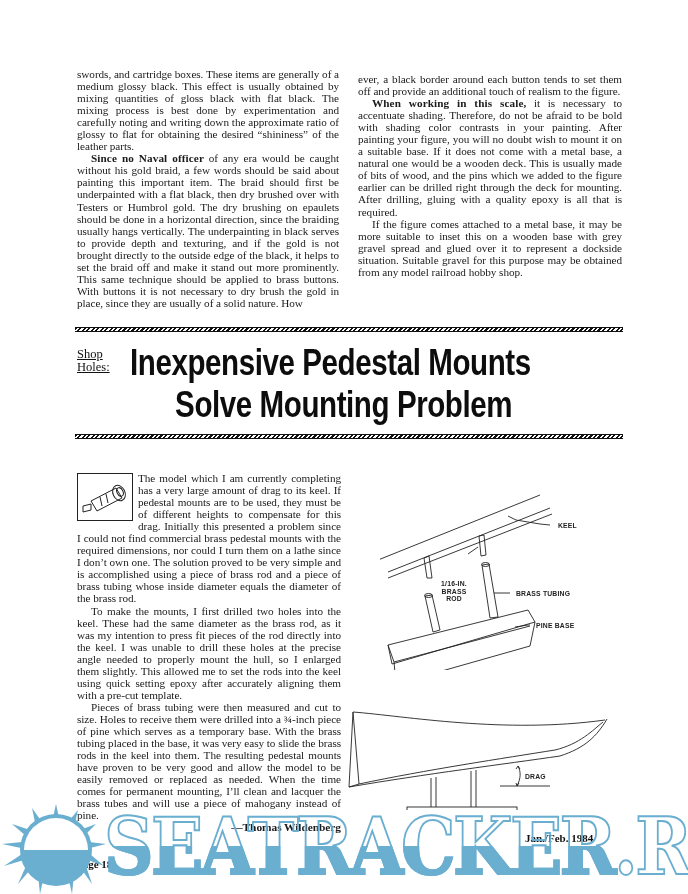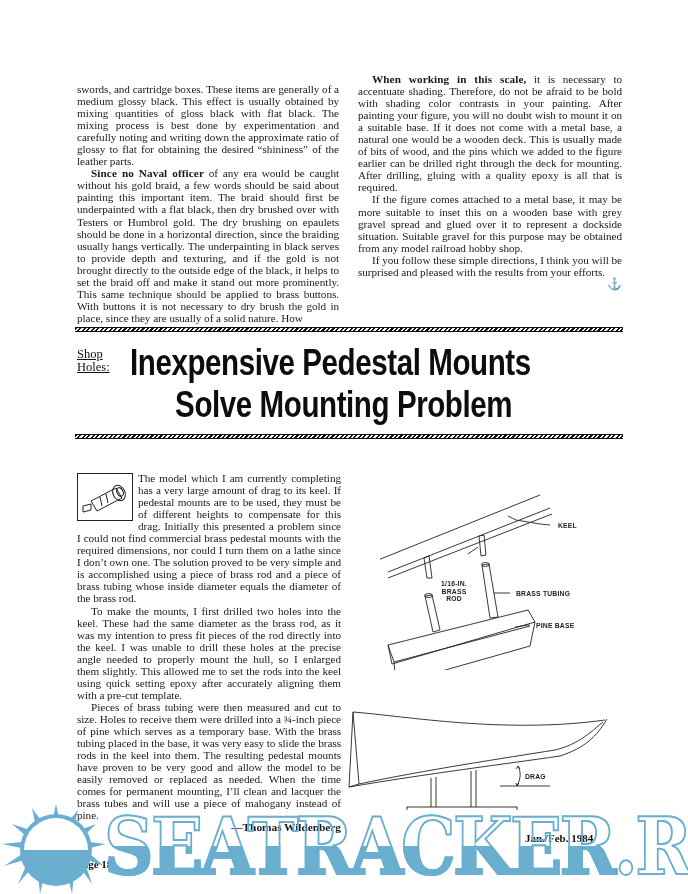--- a/index.html
+++ b/index.html
@@ -11,21 +11,21 @@
       font-size: 11.2px;
       line-height: 12.05px;
       text-align: justify;
       hyphens: manual;
       letter-spacing: -0.05px;
     }
     .col p { margin: 0; }
     .col p.indent { text-indent: 14px; }
     .col b { font-weight: bold; letter-spacing: 0.1px; }
 
-    #col-top-left { left: 77px; top: 83px; width: 262px; }
+    #col-top-left { left: 77px; top: 68px; width: 262px; }
     #col-top-right { left: 358px; top: 73px; width: 264px; }
 
     .rule {
       position: absolute;
       left: 75px; width: 548px; height: 5px;
       background:
         repeating-linear-gradient(135deg, #111 0px, #111 1.6px, #fff 1.6px, #fff 3.2px);
       border-top: 1px solid #111;
       border-bottom: 1px solid #111;
     }
@@ -96,23 +96,23 @@
   </style>
 </head>
 <body>
 
 <div id="col-top-left" class="col">
   <p>swords, and cartridge boxes. These items are general­ly of a medium glossy black. This effect is usually ob­tained by mixing quantities of gloss black with flat black. The mixing process is best done by experimen­tation and carefully noting and writing down the approximate ratio of glossy to flat for obtaining the desired “shininess” of the leather parts.</p>
   <p class="indent"><b>Since no Naval officer</b><span> of any era would be caught without his gold braid, a few words should be said about painting this important item. The braid should first be underpainted with a flat black, then dry brushed over with Testers or Humbrol gold. The dry brushing on epaulets should be done in a horizontal direction, since the braiding usually hangs vertically. The underpainting in black serves to provide depth and texturing, and if the gold is not brought directly to the outside edge of the black, it helps to set the braid off and make it stand out more prominently. This same technique should be applied to brass buttons. With buttons it is not necessary to dry brush the gold in place, since they are usually of a solid nature. How­</span></p>
 </div>
 
 <div id="col-top-right" class="col">
+  <p>ever, a black border around each button tends to set them off and provide an additional touch of realism to the figure.</p>
   <p class="indent"><b>When working in this scale,</b><span> it is necessary to accentuate shading. Therefore, do not be afraid to be bold with shading color contrasts in your painting. After painting your figure, you will no doubt wish to mount it on a suitable base. If it does not come with a metal base, a natural one would be a wooden deck. This is usually made of bits of wood, and the pins which we added to the figure earlier can be drilled right through the deck for mounting. After drilling, gluing with a quality epoxy is all that is required.</span></p>
   <p class="indent">If the figure comes attached to a metal base, it may be more suitable to inset this on a wooden base with grey gravel spread and glued over it to represent a dockside situation. Suitable gravel for this purpose may be obtained from any model railroad hobby shop.</p>
-  <p class="indent"><span>If you follow these simple directions, I think you will be surprised and pleased with the results from your efforts.</span><span class="end-mark">⚓</span></p>
 </div>
 
 <div id="rule-top" class="rule"></div>
 <div id="rule-bottom" class="rule"></div>
 
 <div class="kicker">
   <div>Shop</div>
   <div>Holes:</div>
 </div>
 <div class="headline">

